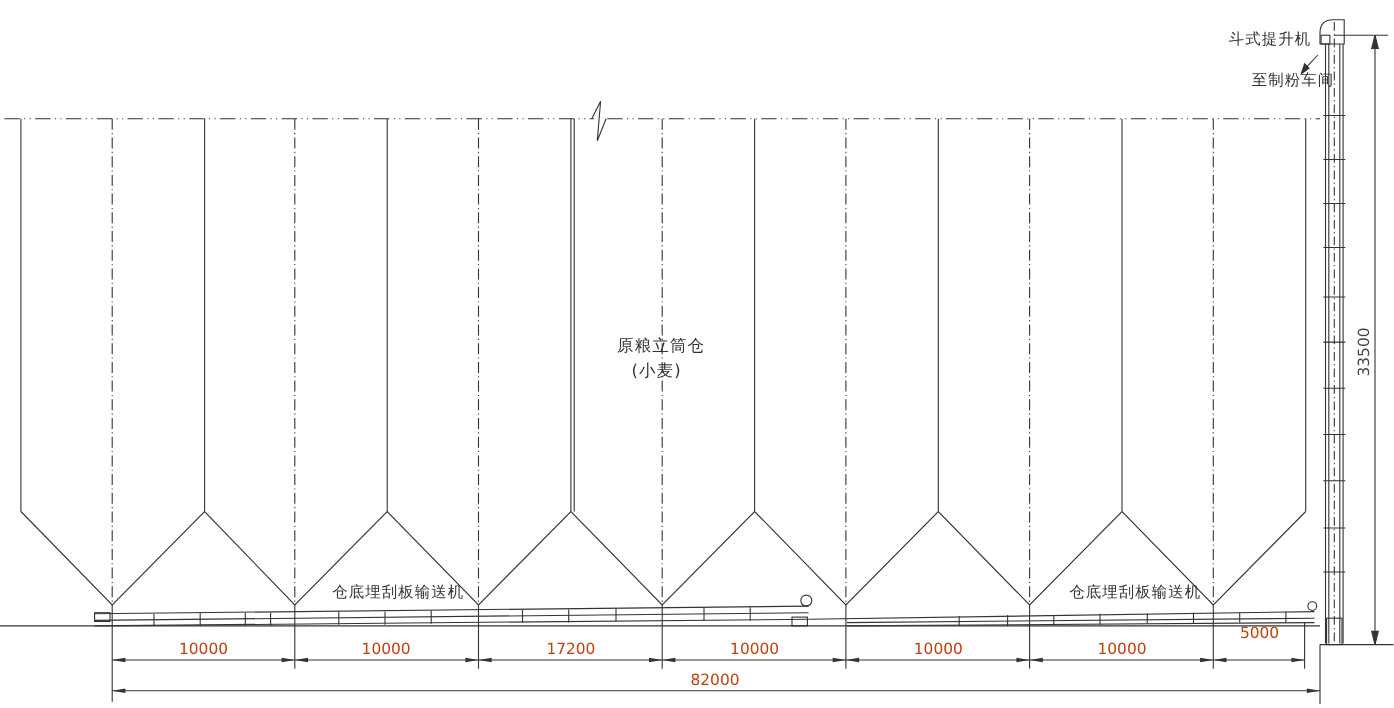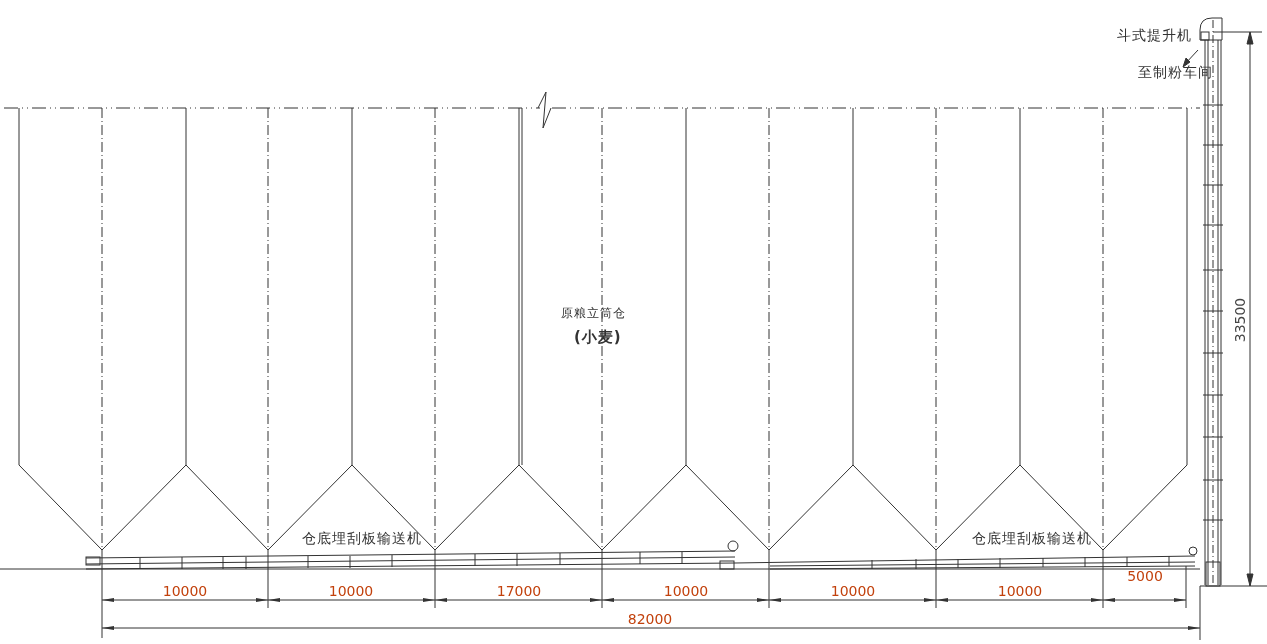--- a/index.html
+++ b/index.html
@@ -146,26 +146,26 @@
       <polygon points="1103,600 1115,598 1115,602"></polygon>
         <polygon points="1186,600 1174,598 1174,602"></polygon>
       <polygon points="102,628 114,626 114,630"></polygon>
         <polygon points="1200,628 1188,626 1188,630"></polygon>
     </g>
   </g>
 </svg>
 
 <div class="lbl cn" style="left:1117px;top:27px;">斗式提升机</div>
 <div class="lbl cn" style="left:1110px;top:64px;margin-left:28px;">至制粉车间</div>
-<div class="lbl cn" style="left:561px;top:305px;font-size:12px;">原粮立筒仓</div>
-<div class="lbl cn" style="left:574px;top:328px;font-size:15px;font-weight:bold;">(小麦)</div>
+<div class="lbl cn" style="left:561px;top:305px;font-size:15px;">原粮立筒仓</div>
+<div class="lbl cn" style="left:574px;top:328px;font-size:15px;">(小麦)</div>
 <div class="lbl cn" style="left:302px;top:530px;">仓底埋刮板输送机</div>
 <div class="lbl cn" style="left:972px;top:530px;">仓底埋刮板输送机</div>
 
 <div class="lbl dim" style="left:185px;top:583px;">10000</div>
 <div class="lbl dim" style="left:351px;top:583px;">10000</div>
-<div class="lbl dim" style="left:519px;top:583px;">17000</div>
+<div class="lbl dim" style="left:519px;top:583px;">17200</div>
 <div class="lbl dim" style="left:686px;top:583px;">10000</div>
 <div class="lbl dim" style="left:853px;top:583px;">10000</div>
 <div class="lbl dim" style="left:1020px;top:583px;">10000</div>
 <div class="lbl dim" style="left:1145px;top:568px;">5000</div>
 <div class="lbl dim" style="left:650px;top:611px;">82000</div>
 <div class="lbl" style="left:1218px;top:312px;font-size:14px;color:#444;transform:rotate(-90deg);transform-origin:center;">33500</div>
 
 </body></html>

